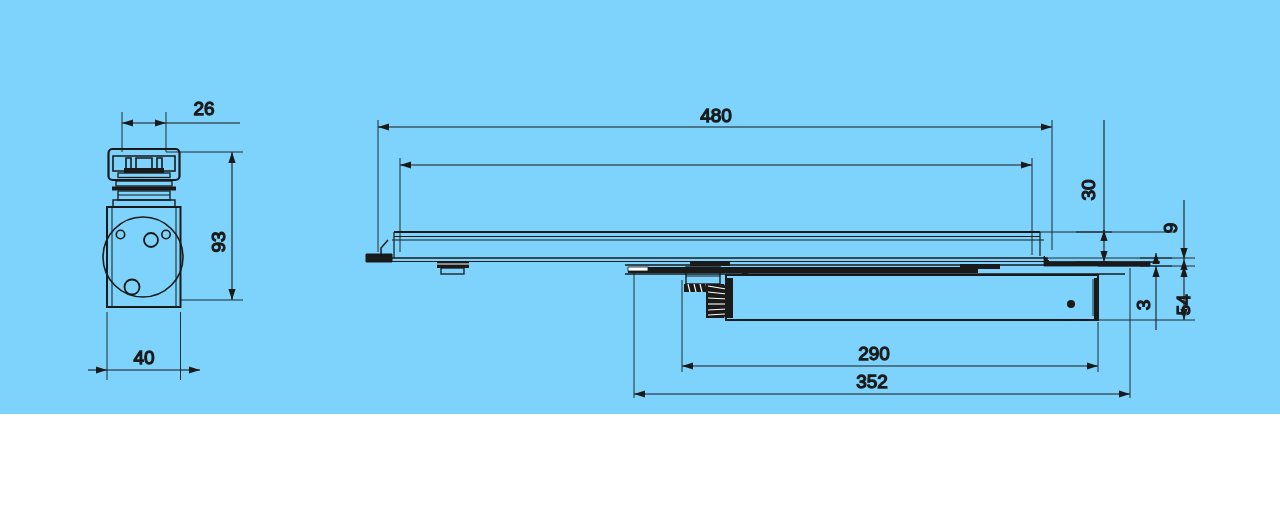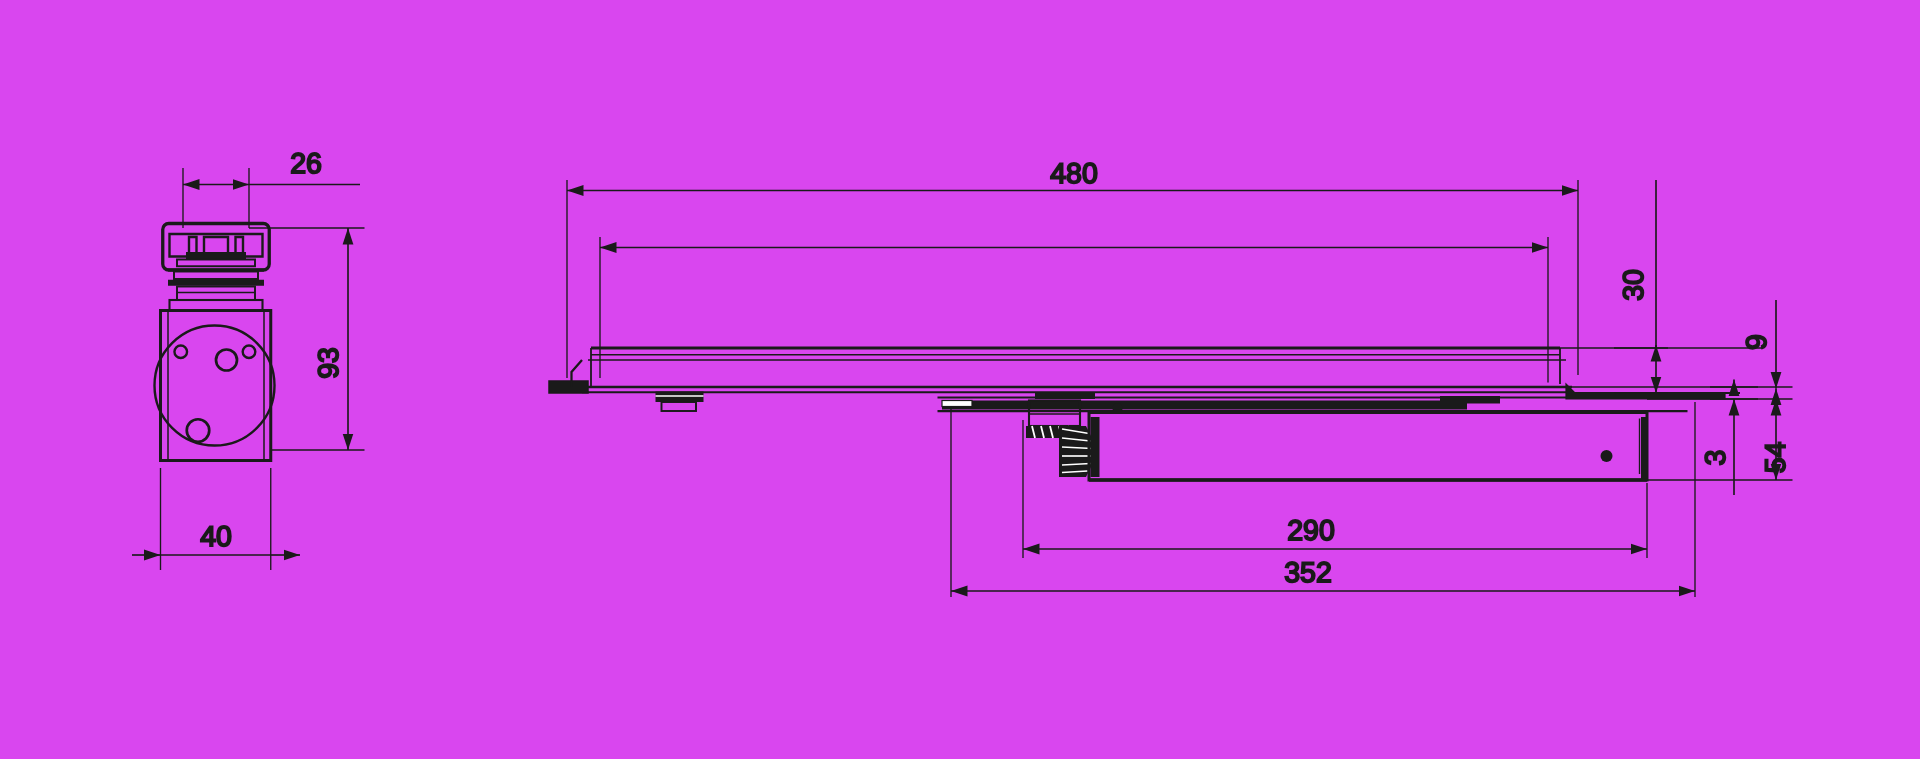--- a/index.html
+++ b/index.html
@@ -1,21 +1,21 @@
 <!DOCTYPE html>
 <html><head>
 <meta charset="utf-8">
 <title>Technical Drawing</title>
 <style>
   html,body{margin:0;padding:0;background:#ffffff;}
   body{font-family:"Liberation Sans","DejaVu Sans",sans-serif;}
   #sheet{
     position:relative;
-    width:1280px;height:506px;
-    background:#d946ef;
+    width:1280px;height:414px;
+    background:#7dd3fc;
     overflow:hidden;
   }
   #sheet svg{display:block;}
   .dimtext{
     font-family:"Liberation Sans","DejaVu Sans",sans-serif;
     font-size:19px;
     fill:#1a1a1a;
     text-anchor:middle;
     dominant-baseline:alphabetic;
   }

